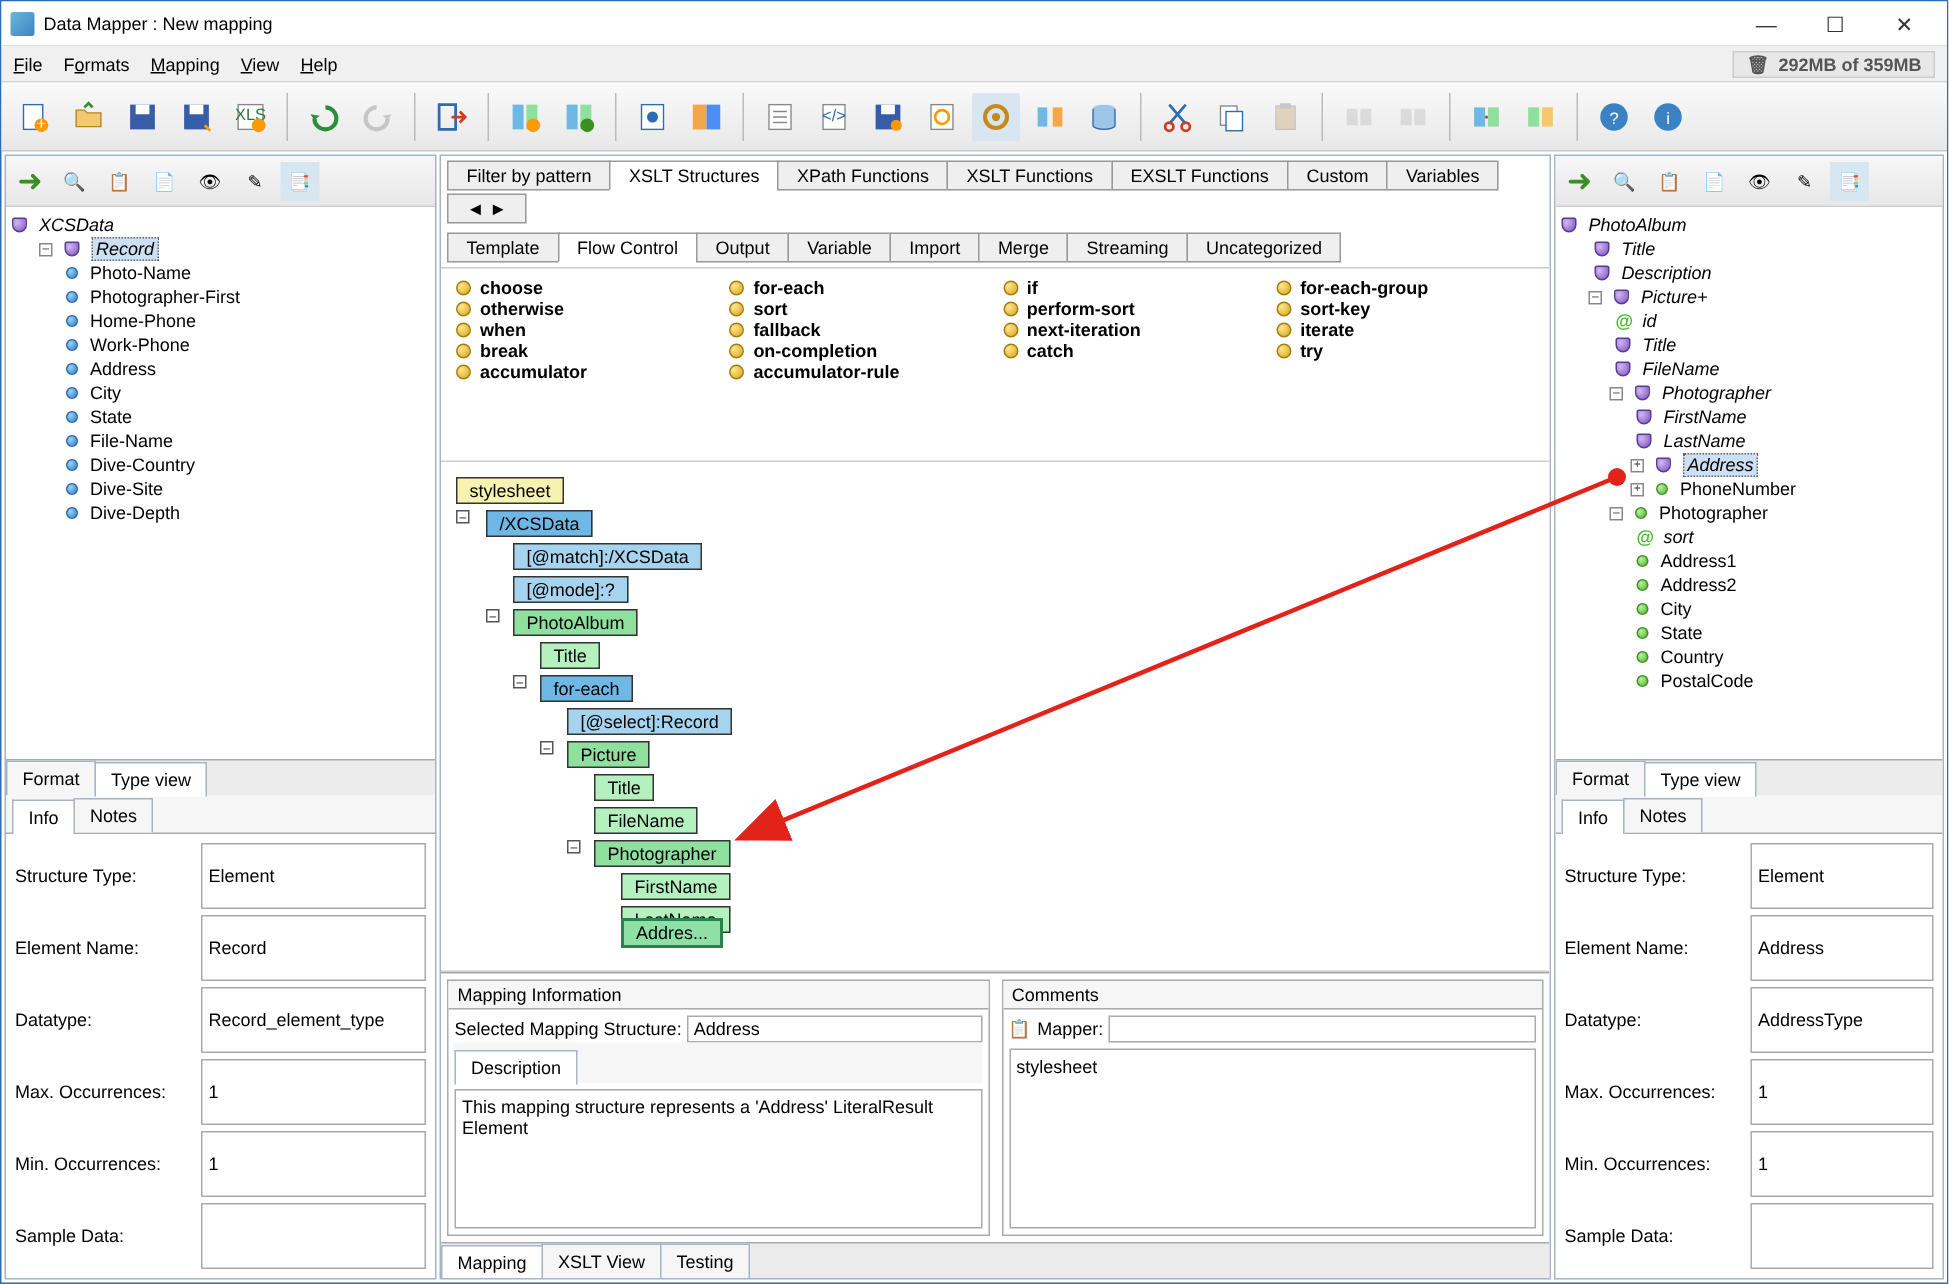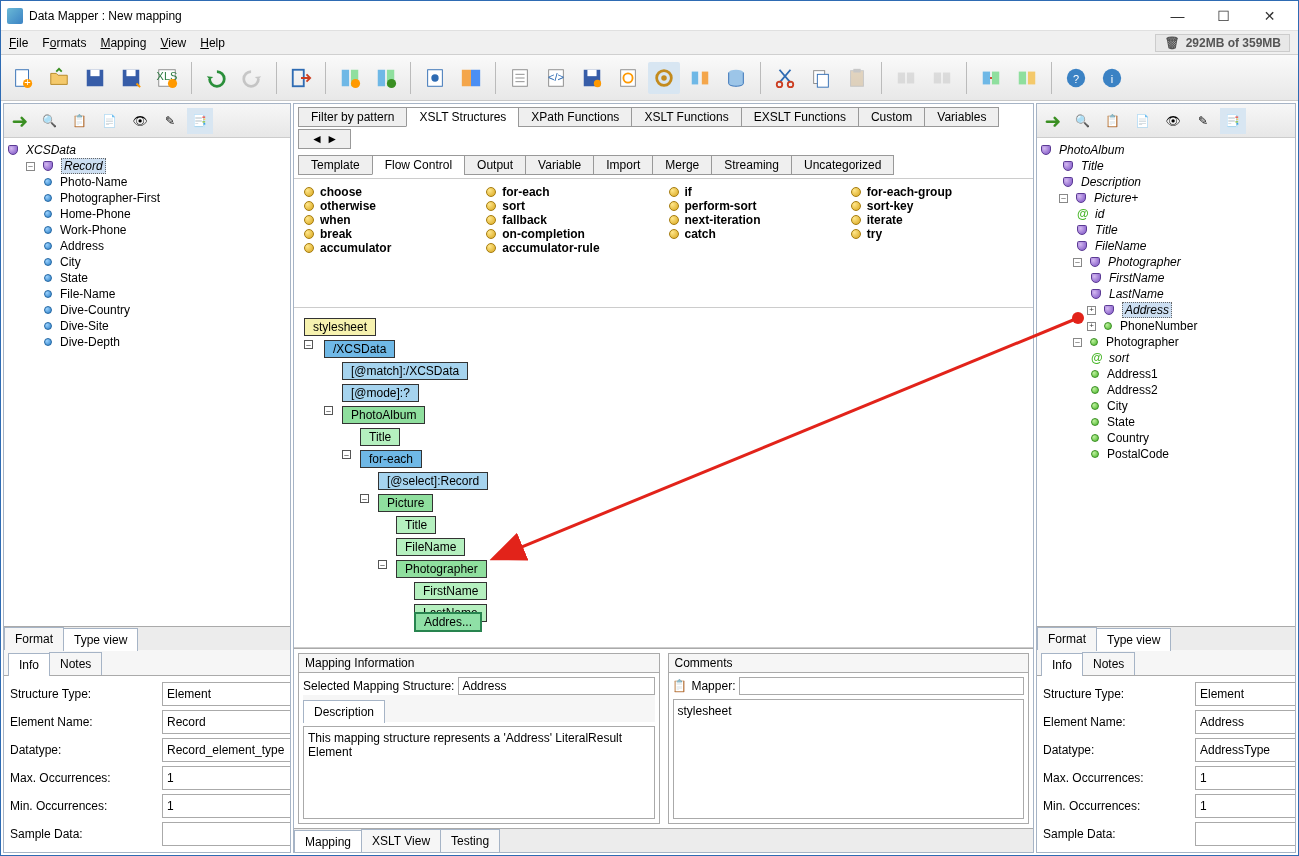--- a/index.html
+++ b/index.html
@@ -31,21 +31,21 @@
 .dot-purple { background: radial-gradient(circle at 30% 30%, #d3b8f0,#7b52c4); border:1px solid #5b3a94; width:10px; height:10px; border-radius:2px 2px 6px 6px; }
 .dot-at { color:#4bb72c; font-weight:bold; width:10px; text-align:center; }
 .tree-row .sel { background:#cddff2; border:1px dotted #666; padding:0 2px; font-style:italic; }
 .tree-row .ital { font-style: italic; }
 .toggle { width:9px; height:9px; border:1px solid #888; display:flex; align-items:center; justify-content:center; font-size:8px; line-height:8px; color:#333; background:#fff; }
 .tabs-bottom { display:flex; border-top:1px solid #aaa; background:#ececec; }
 .tab { padding:4px 10px; border:1px solid #a6b4c6; border-bottom:none; background:#f6f6f6; margin-right:-1px; cursor:default; }
 .tab.active { background:#fff; position:relative; top:1px; }
 .tabs-top { display:flex; padding:2px 4px 0 4px; flex-wrap:wrap; background:#f6f6f6; border-bottom:1px solid #aaa; }
 .info-box { padding:6px; display:grid; grid-template-columns: 120px 1fr; gap:4px 4px; align-items:center; }
-.info-box input { width:100%; border:1px solid #aaa; padding:4px 4px; background:#fff;margin-left:28px; }
+.info-box input { width:100%; border:1px solid #aaa; padding:14px 4px; background:#fff; }
 .center { display:flex; flex-direction:column; }
 .filter-tabs, .sub-tabs { display:flex; flex-wrap:wrap; padding:2px 4px; gap:0; }
 .ftab { padding:2px 12px; border:1px solid #999; background:#efefef; margin:1px -1px 1px 0; }
 .ftab.active { background:#fff; font-weight:normal; border-bottom-color:#fff; }
 .flow-items { display:grid; grid-template-columns: repeat(4,1fr); gap:2px 10px; padding:6px 10px; border-top:1px solid #ccc; border-bottom:1px solid #ccc; background:#fff; min-height:130px; align-content:start; }
 .flow-item { display:flex; gap:6px; align-items:center; }
 .gold-dot { width:10px; height:10px; border-radius:50%; background:radial-gradient(circle at 30% 30%,#ffe68a,#d9a71e); border:1px solid #a67c0e; }
 .canvas { flex:1; position:relative; background:#fff; overflow:hidden; border-bottom:1px solid #ccc; }
 .cv-node { position:absolute; border:1px solid #333; padding:1px 8px; font-size:12px; }
 .cv-yellow { background:#f6f2af; }

